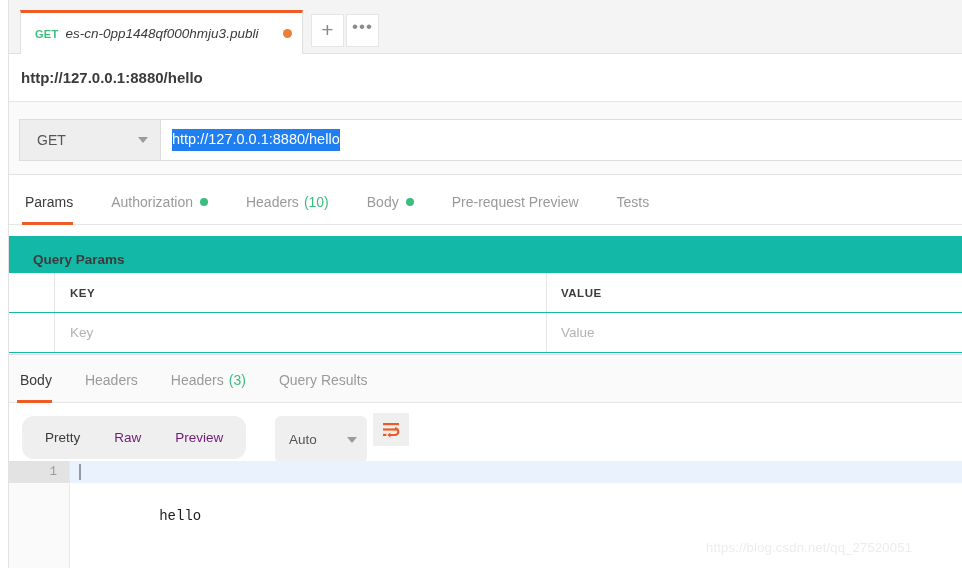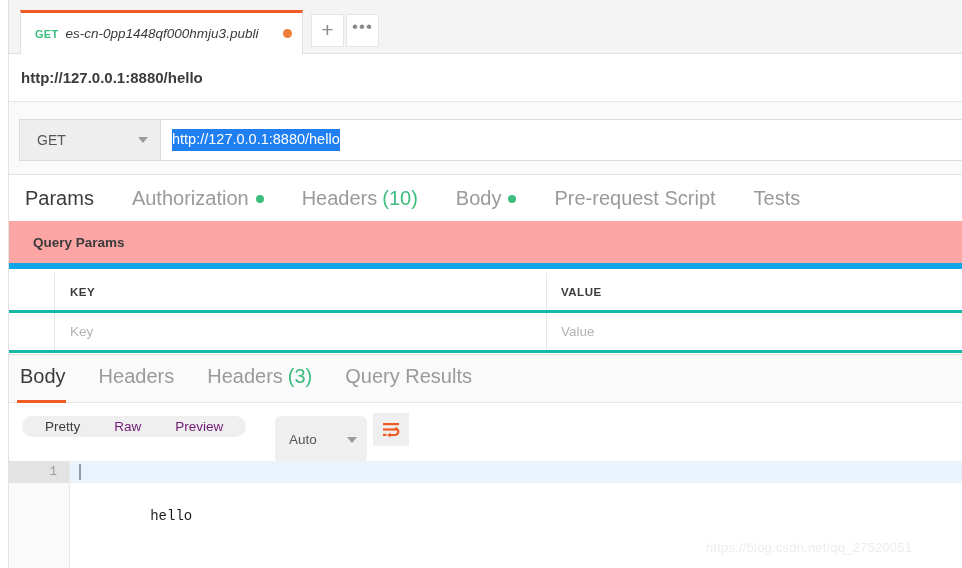--- a/index.html
+++ b/index.html
@@ -177,21 +177,21 @@
     height: 50px;
     background: #ffffff;
     border-bottom: 1px solid #e6e6e6;
     box-sizing: border-box;
     display: flex;
     align-items: flex-end;
     padding-left: 13px;
   }
   .rtab {
     position: relative;
-    font-size: 20px;
+    font-size: 14px;
     color: #9a9a9a;
     padding: 0 17px 14px 3px;
     margin-right: 18px;
     white-space: nowrap;
     display: flex;
     align-items: center;
   }
   .rtab:first-child { margin-left: 0; }
   .rtab.active { color: #3b3b3b; }
   .rtab.active::after {
@@ -208,25 +208,25 @@
     margin-left: 7px;
   }
   .rtab .count {
     color: #3dbd7d;
     margin-left: 5px;
   }
 
   
   .qp-title {
     position: absolute;
-    left: 9px; top: 221px;
+    left: 9px; top: 236px;
     width: 953px;
     height: 48px;
-    background: #fca5a5;
-    border-bottom: 6px solid #0ea5e9;
+    background: #14b8a6;
+    border-bottom: 1px solid #0ea5e9;
     box-sizing: border-box;
     display: flex;
     align-items: center;
     padding-left: 24px;
   }
   .qp-title span {
     font-size: 13.5px;
     font-weight: bold;
     color: #3b3b3b;
   }
@@ -234,21 +234,21 @@
     position: absolute;
     left: 9px; top: 273px;
     width: 953px;
     height: 81px;
     background: #ffffff;
     box-sizing: border-box;
   }
   .qp-row {
     display: flex;
     height: 40px;
-    border-bottom: 3px solid #14b8a6;
+    border-bottom: 1px solid #14b8a6;
     box-sizing: border-box;
   }
   .qp-cell {
     border-right: 1px solid #e6e6e6;
     box-sizing: border-box;
     display: flex;
     align-items: center;
     font-size: 13px;
   }
   .qp-cell.check { width: 46px; }
@@ -278,21 +278,21 @@
     position: absolute;
     left: 9px; top: 403px;
     width: 953px;
     height: 58px;
     background: #ffffff;
     box-sizing: border-box;
   }
   .seg-group {
     position: absolute;
     left: 13px; top: 13px;
-    height: 21px;
+    height: 43px;
     background: #efefef;
     display: flex;
     align-items: center;
     padding: 0 6px;
     border-radius: 12px;
   }
   .seg {
     font-size: 13.5px;
     color: #701a75;
     padding: 0 17px;
@@ -358,21 +358,21 @@
   .code-area {
     position: absolute;
     left: 61px; top: 0;
     right: 0;
     height: 107px;
   }
   .code-line {
     height: 22px;
     line-height: 22px;
     background: #e9f2fd;
-    padding-left: 13px;
+    padding-left: 22px;
     font-family: "Liberation Mono", monospace;
     font-size: 14px;
     color: #1d1d1d;
     position: relative;
     white-space: pre;
   }
   .code-line .caret {
     position: absolute;
     left: 9px; top: 3px;
     width: 2px; height: 16px;
@@ -434,21 +434,21 @@
     </div>
     <div class="rtab">
       <span>Headers</span>
       <span class="count">(10)</span>
     </div>
     <div class="rtab">
       <span>Body</span>
       <span class="dot"></span>
     </div>
     <div class="rtab">
-      <span>Pre-request Script</span>
+      <span>Pre-request Preview</span>
     </div>
     <div class="rtab">
       <span>Tests</span>
     </div>
   </div>
 
   <div class="qp-title">
     <span>Query Params</span>
   </div>
 

